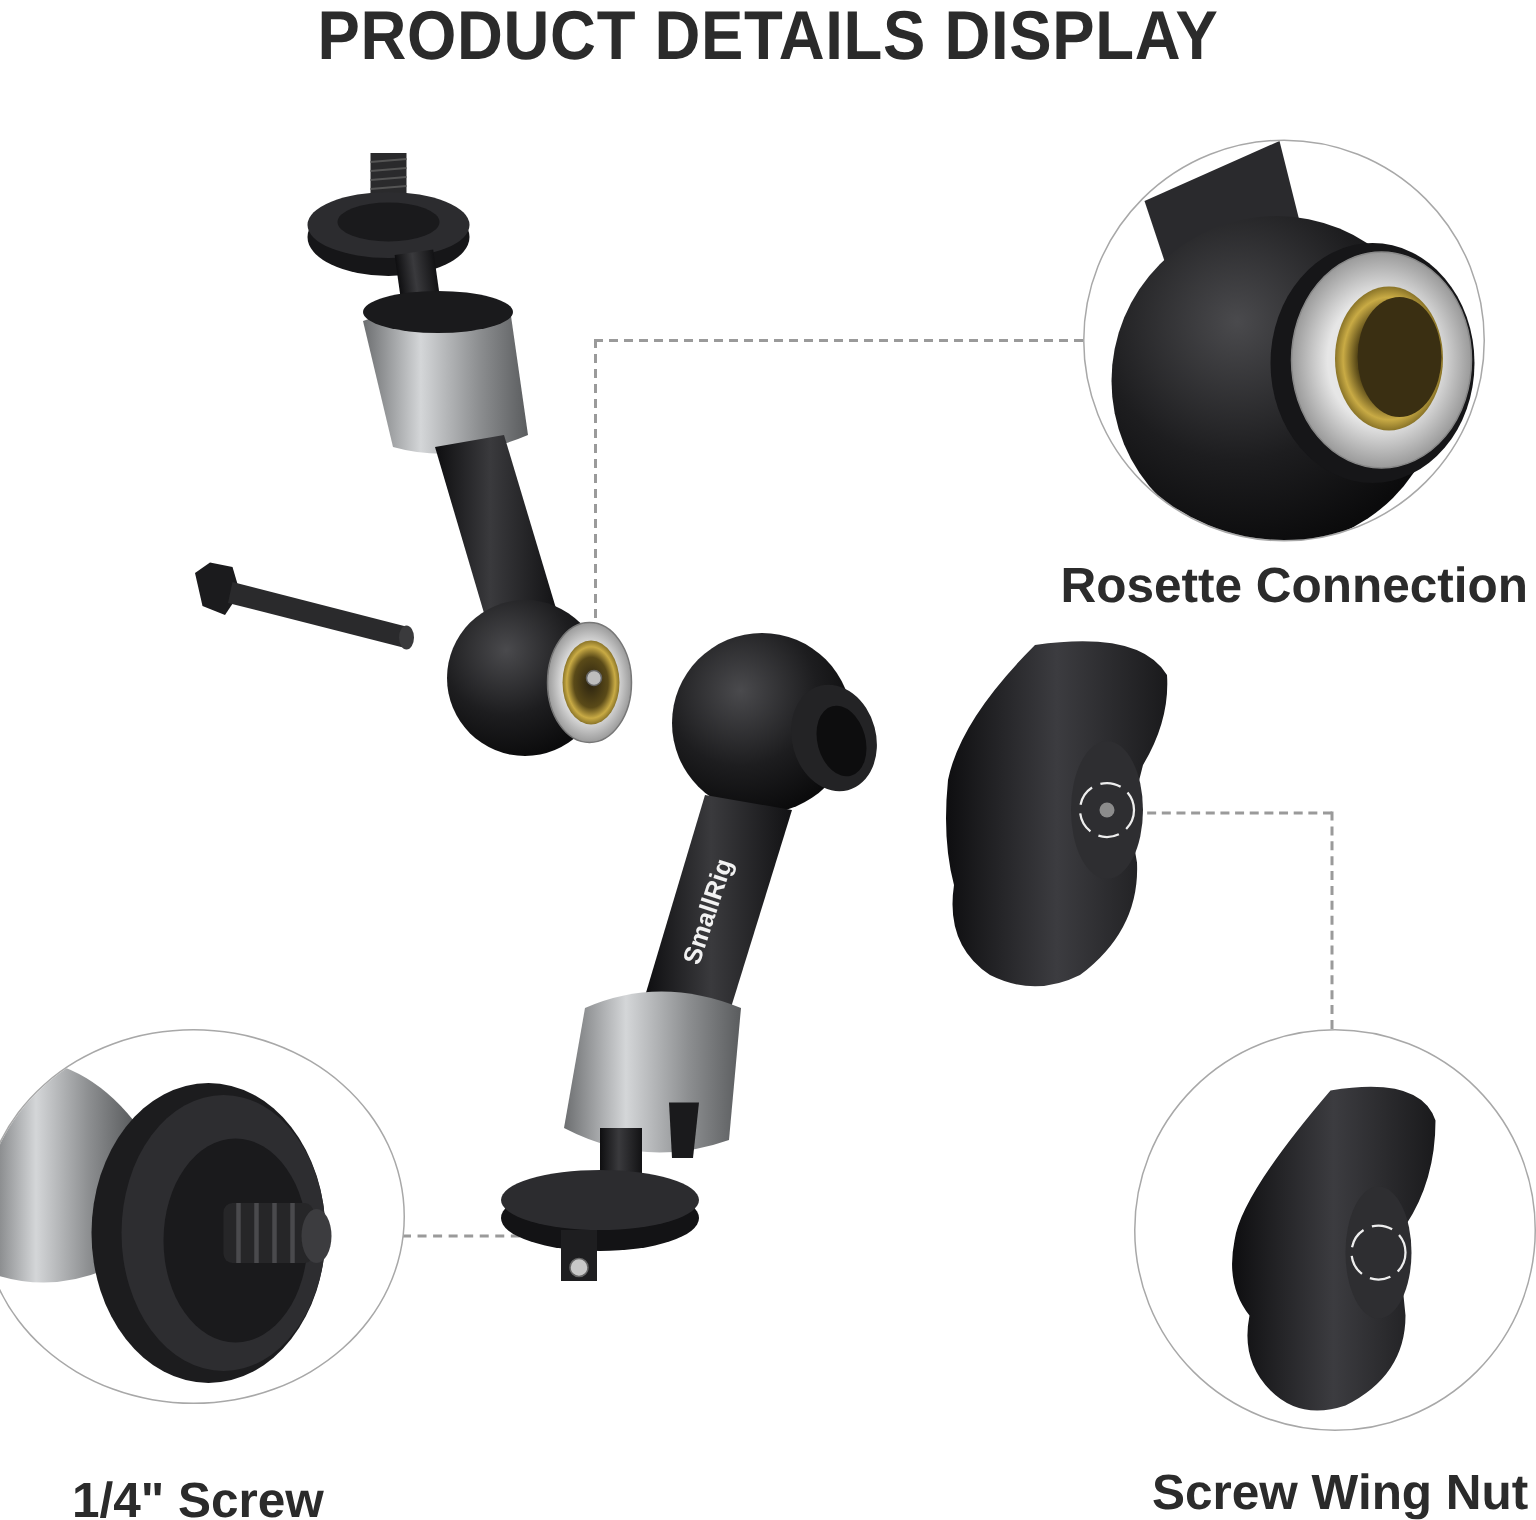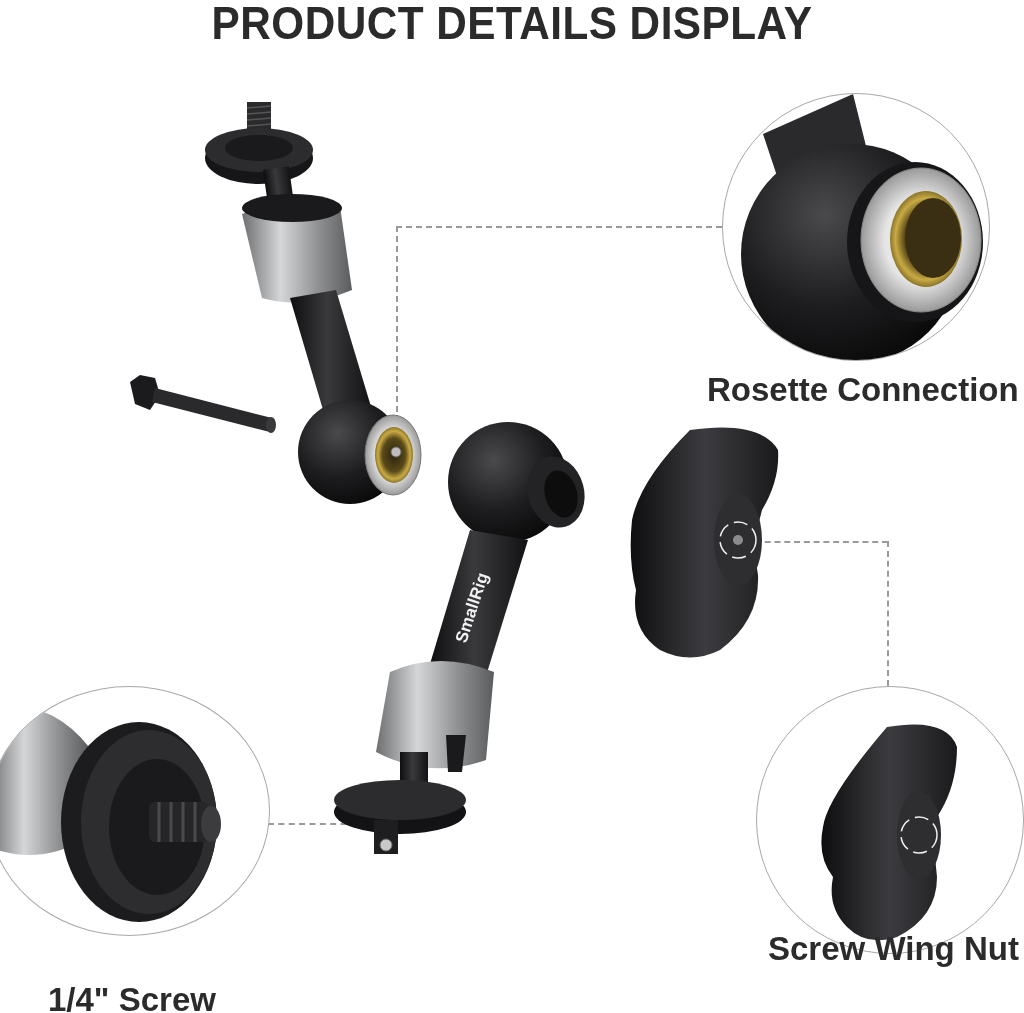--- a/index.html
+++ b/index.html
@@ -139,13 +139,13 @@
 </div>
 <div class="label" style="left:48px;top:981px;">1/4" Screw</div>
 
 <div class="circle" style="left:756px;top:686px;width:266px;height:266px;">
   <svg width="266" height="266" style="left:0;top:0">
     <path d="M130 40 Q190 30 200 60 Q200 100 180 130 Q176 160 180 190 Q180 230 140 250 Q110 260 90 240 Q70 220 76 190 Q60 170 66 140 Q70 110 130 40 Z" fill="url(#wing)"></path>
     <ellipse cx="162" cy="148" rx="22" ry="44" fill="#2e2e31"></ellipse>
     <circle cx="162" cy="148" r="18" fill="none" stroke="#eee" stroke-width="1.5" stroke-dasharray="14 6"></circle>
   </svg>
 </div>
-<div class="label" style="left:768px;top:930px;text-align:center;">Screw Wing Nut</div>
+<div class="label" style="left:768px;top:976px;text-align:center;">Screw Wing Nut</div>
 
 </body></html>

